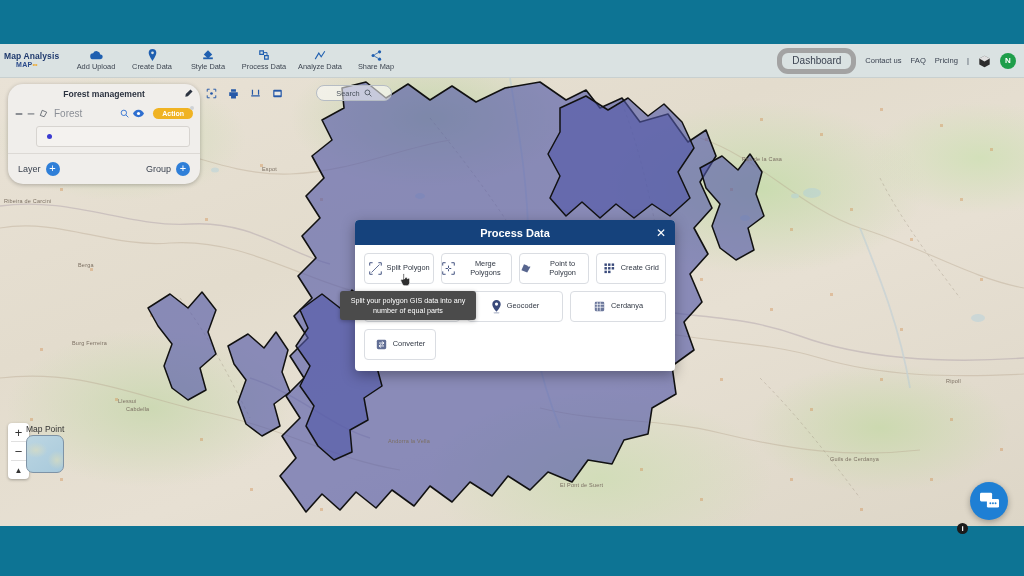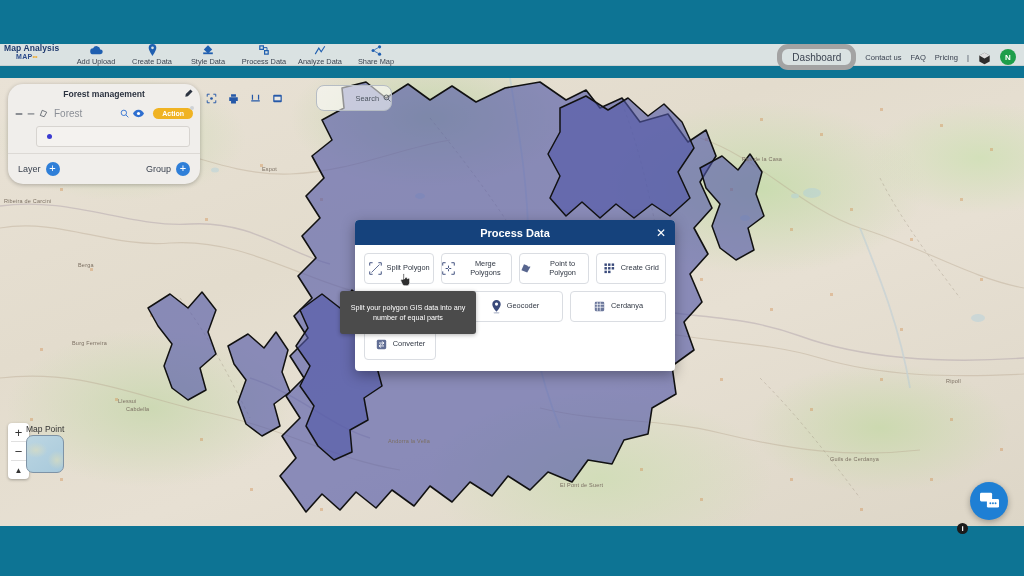--- a/index.html
+++ b/index.html
@@ -30,23 +30,23 @@
   }
   .map-grain { position: absolute; inset: 0; opacity: .45; }
   .mlabel { position:absolute; font-size:5.5px; color:#7b6f62; letter-spacing:.2px; white-space:nowrap; }
   .mlabel.it { font-style: italic; }
 
   
   .poly-layer { position:absolute; inset:0; }
 
   
   .header {
-    position:absolute; left:0; top:44px; width:1024px; height:22px;
+    position:absolute; left:0; top:44px; width:1024px; height:34px;
     background: rgba(236,236,232,.92);
-    display:flex; align-items:flex-start; z-index:30;
+    display:flex; align-items:center; z-index:30;
     border-bottom:1px solid rgba(0,0,0,.08);
   }
   .brand { width:62px; padding-left:4px; line-height:1.05; }
   .brand .b1 { font-size:8.5px; font-weight:bold; color:#1f3a6e; letter-spacing:.1px;}
   .brand .b2 { font-size:7px; font-weight:bold; color:#2b4b8c; letter-spacing:.3px; padding-left:12px;}
   .brand .b2 i { font-style:normal; color:#f0a41e; }
   .navitems { display:flex; align-items:flex-end; gap:0px; margin-left:6px; }
   .navitem {
     display:flex; flex-direction:column; align-items:center; justify-content:flex-end;
     width:56px; cursor:pointer; gap:1px; padding-bottom:1px;
@@ -104,22 +104,22 @@
     width:14px; height:14px; border-radius:50%; background:#2f7fd8;
     color:#fff; font-size:11px; line-height:13px; text-align:center; cursor:pointer;
   }
 
   
   .map-toolbar {
     position:absolute; left:206px; top:85px; display:flex; align-items:center; gap:11px; z-index:24;
   }
   .mt-ic { color:#2558a8; cursor:pointer; display:flex; align-items:center; }
   .searchbox {
-    margin-left:22px; width:76px; height:26px; border:1px solid #b6bcc4; border-radius:8px;
-    background:rgba(255,255,255,.55); display:flex; align-items:center; justify-content:flex-end; gap:4px;
+    margin-left:22px; width:76px; height:16px; border:1px solid #b6bcc4; border-radius:8px;
+    background:rgba(255,255,255,.55); display:flex; align-items:center; justify-content:center; gap:4px;
     cursor:pointer;
   }
   .searchbox span { font-size:7.4px; color:#4b535e; }
 
   
   .zoomctl {
     position:absolute; left:8px; top:345px; width:21px; background:#fff;
     border-radius:4px; box-shadow:0 1px 3px rgba(0,0,0,.3); z-index:24; overflow:hidden;
   }
   .zc-btn {
@@ -169,21 +169,21 @@
   .toolbtn {
     flex:1; height:31px; border:1px solid #dadde2; border-radius:4px; background:#fff;
     display:flex; align-items:center; justify-content:center; gap:5px; cursor:pointer;
     position:relative;
   }
   .toolbtn.fixed { flex:0 0 72px; }
   .toolbtn .tic { color:#3a4a7a; display:flex; align-items:center; flex:0 0 auto; }
   .toolbtn .tlb { font-size:7.4px; color:#2f3642; line-height:1.15; text-align:center; }
   .tooltip {
     position:absolute; left:-25px; top:37px; width:136px;
-    background:#4b4b4b; color:#fff; border-radius:3px; padding:12px 6px;
+    background:#4b4b4b; color:#fff; border-radius:3px; padding:5px 6px;
     font-size:7.2px; line-height:1.35; text-align:center; z-index:50;
     box-shadow:0 1px 4px rgba(0,0,0,.3);
   }
   .cursor-hand {
     position:absolute; left:34px; top:18px; width:13px; height:15px; z-index:55;
   }
 </style>
 </head>
 <body>
 

